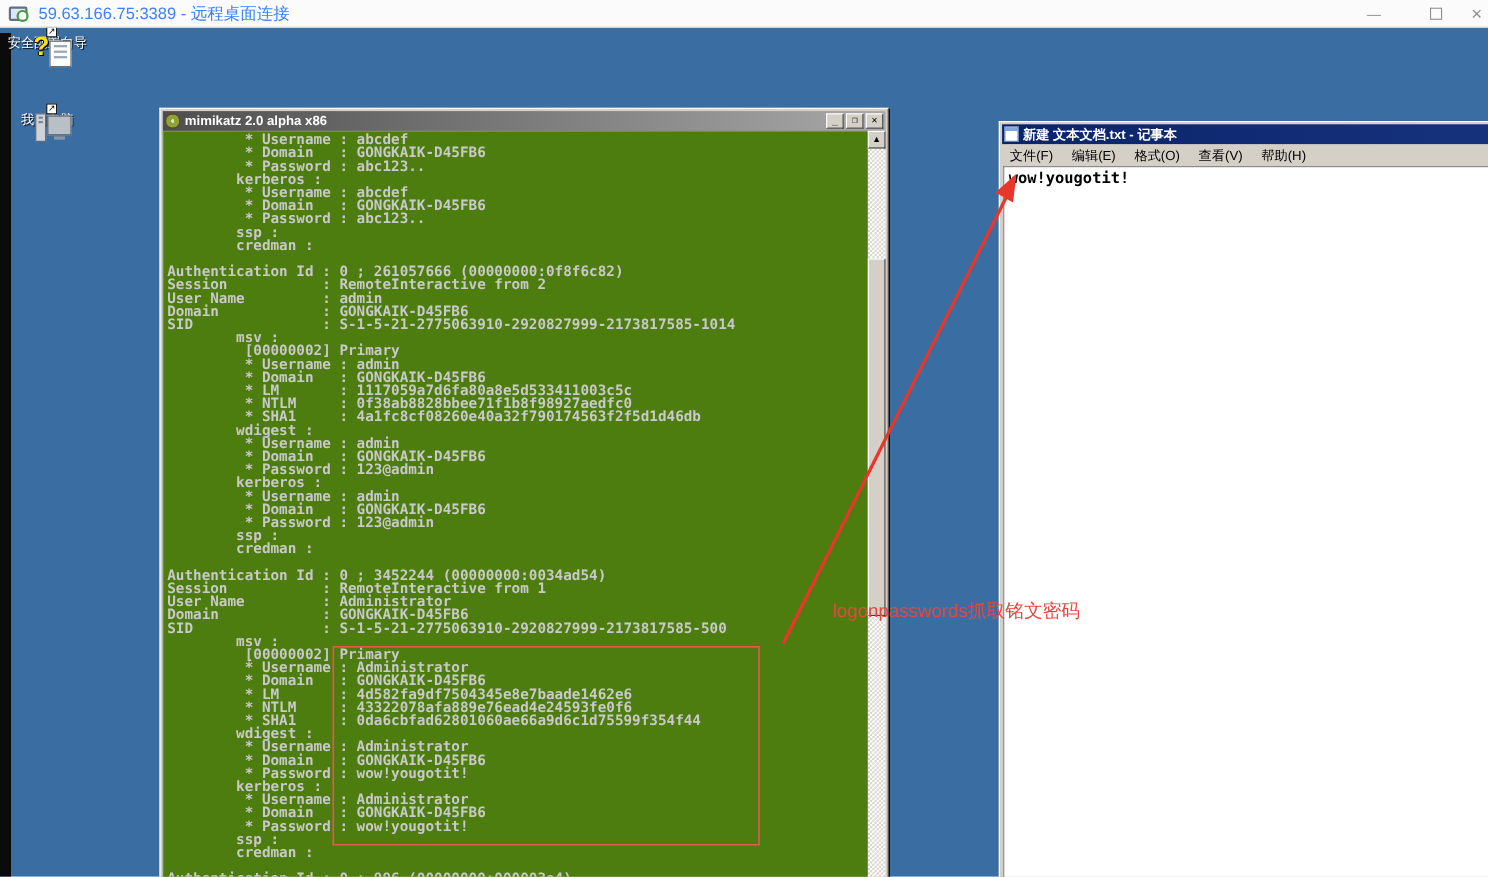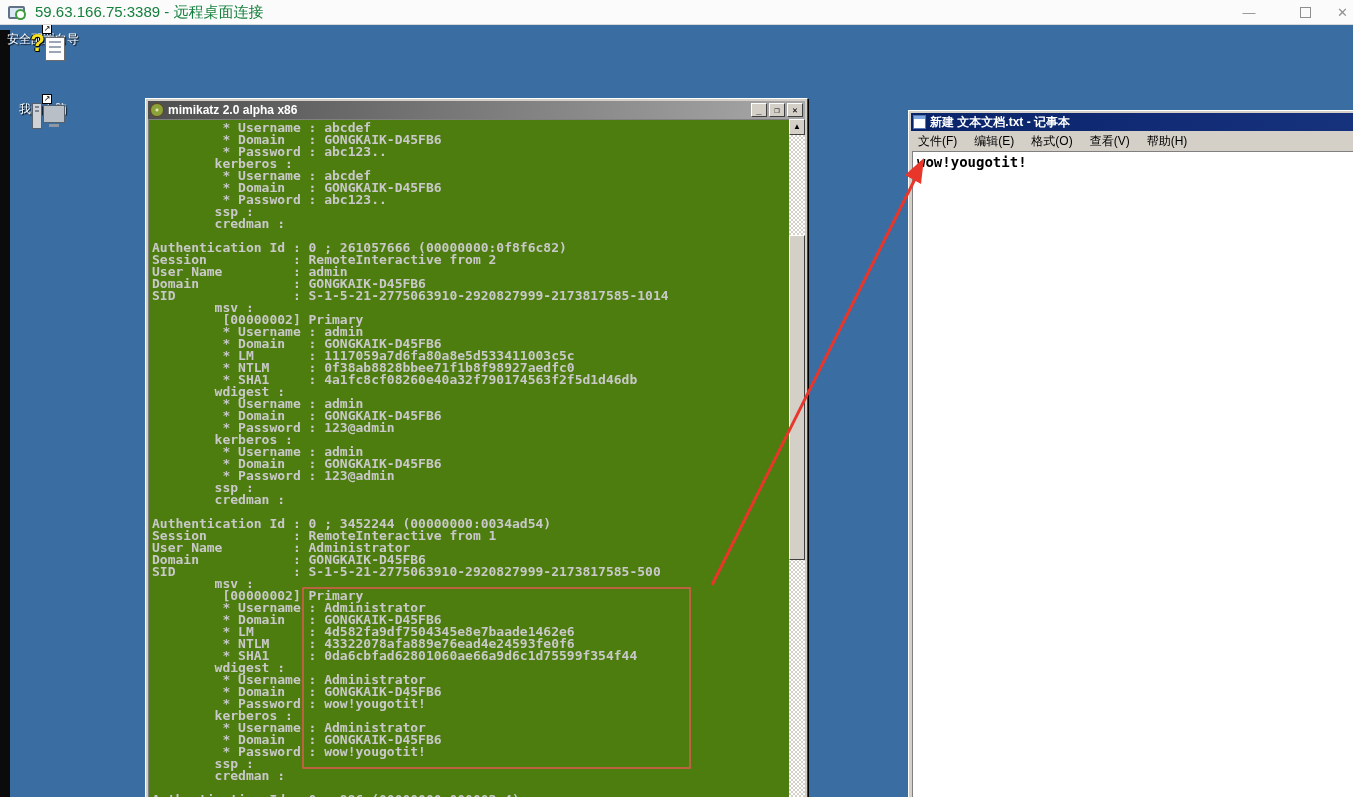--- a/index.html
+++ b/index.html
@@ -9,21 +9,21 @@
 
   
   .rdp-bar { position:absolute; left:0; top:0; width:1353px; height:25px;
              background:#fbfbfb; border-bottom:1px solid #d9d9d9; z-index:40;
              display:flex; align-items:center; }
   .rdp-ico { width:17px; height:13px; margin-left:8px; border:2px solid #5f7288;
              border-radius:2px; background:#dce9f5; position:relative; }
   .rdp-ico::after { content:""; position:absolute; right:-3px; bottom:-3px;
              width:7px; height:7px; border-radius:50%;
              background:#fff; border:2px solid #3f9c3f; }
-  .rdp-title { margin-left:10px; font-size:15px; color:#15803d; }
+  .rdp-title { margin-left:10px; font-size:15px; color:#3b82f6; }
   .rdp-btns { position:absolute; right:0; top:0; height:25px; display:flex; }
   .rdp-btn { width:56px; height:25px; display:flex; align-items:center; justify-content:center;
              color:#8f8f8f; font-size:13px; }
   .rdp-max-glyph { width:11px; height:11px; border:1px solid #8f8f8f; display:inline-block; }
   .rdp-close { width:20px; overflow:hidden; justify-content:flex-start; padding-left:4px; }
 
   
   .desktop { position:absolute; left:0; top:25px; width:1353px; height:772px;
              background:#3a6da2; }
   .left-strip { position:absolute; left:0; top:5px; width:10px; height:767px;
@@ -266,14 +266,15 @@
     <div class="note-body">
       <div class="note-text">wow!yougotit!</div>
     </div>
   </div>
 
   <svg class="anno-svg" viewBox="0 0 1353 797">
     <rect x="303" y="588" width="387" height="180" fill="none" stroke="#e05a50" stroke-width="1.5"></rect>
     <line x1="712" y1="585" x2="918" y2="173" stroke="#e8362b" stroke-width="3"></line>
     <polygon points="924,158 921,184 905,175" fill="#e8362b"></polygon>
   </svg>
+  <div class="anno-note">logonpasswords抓取铭文密码</div>
 
 </div>
 
 </body></html>

